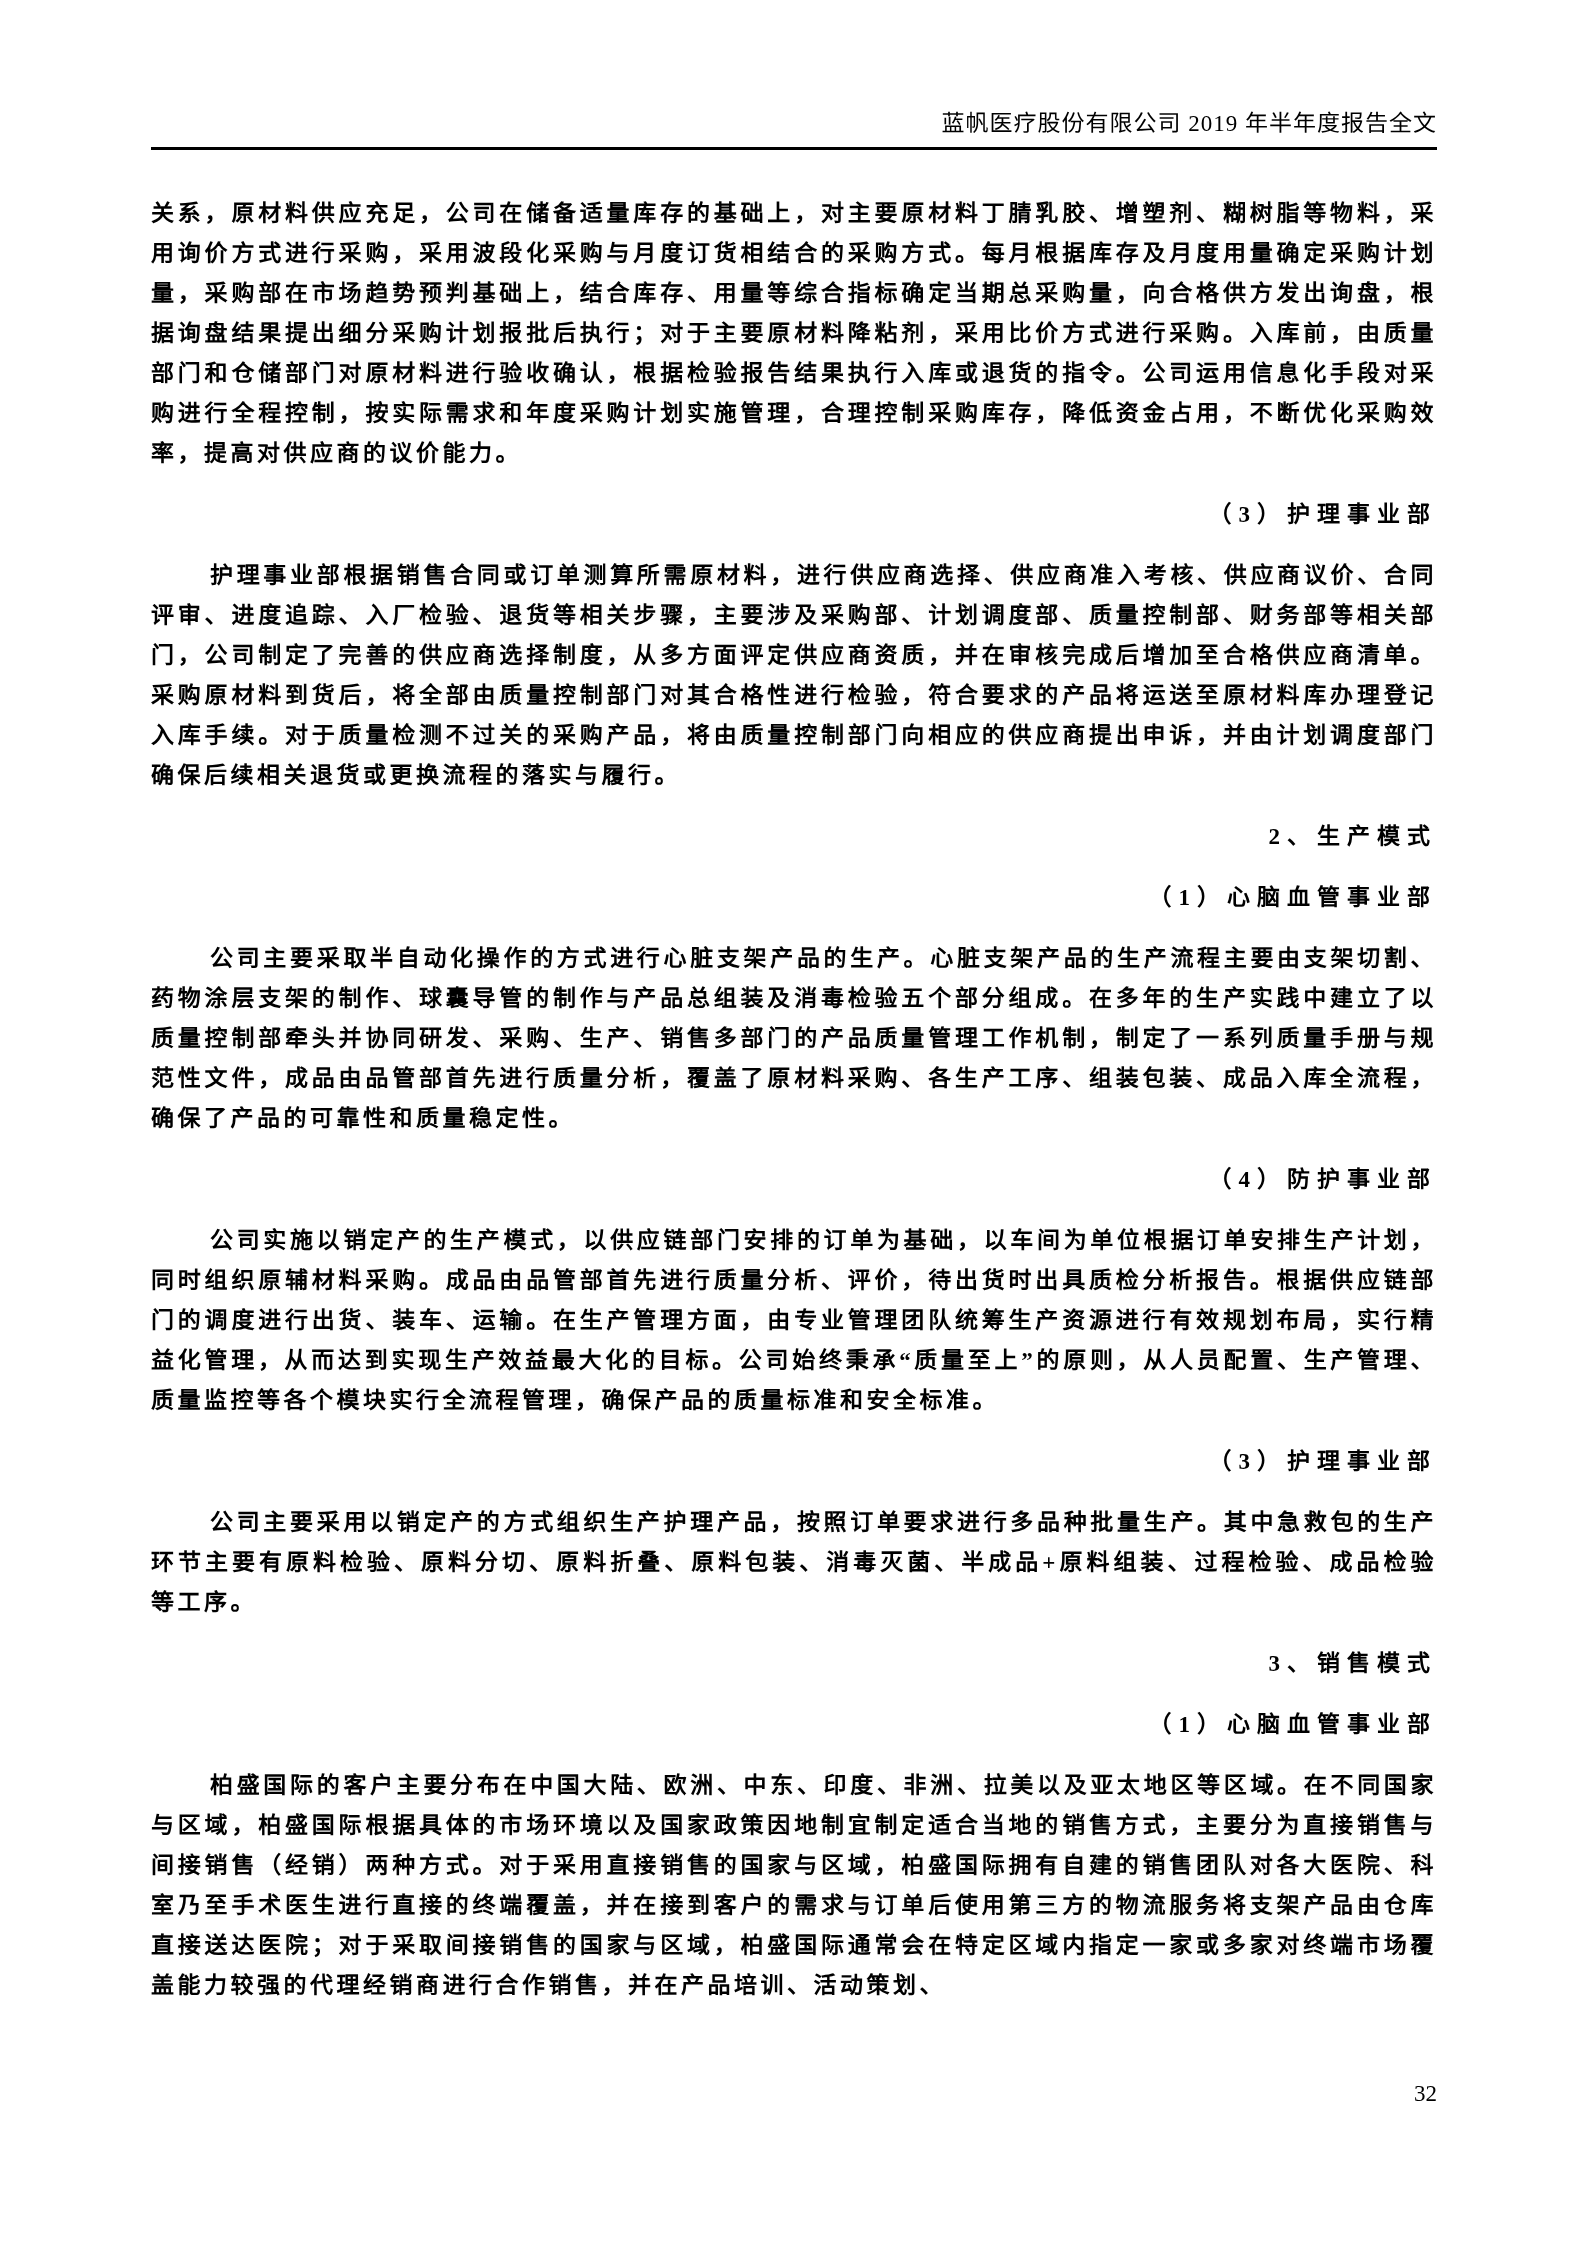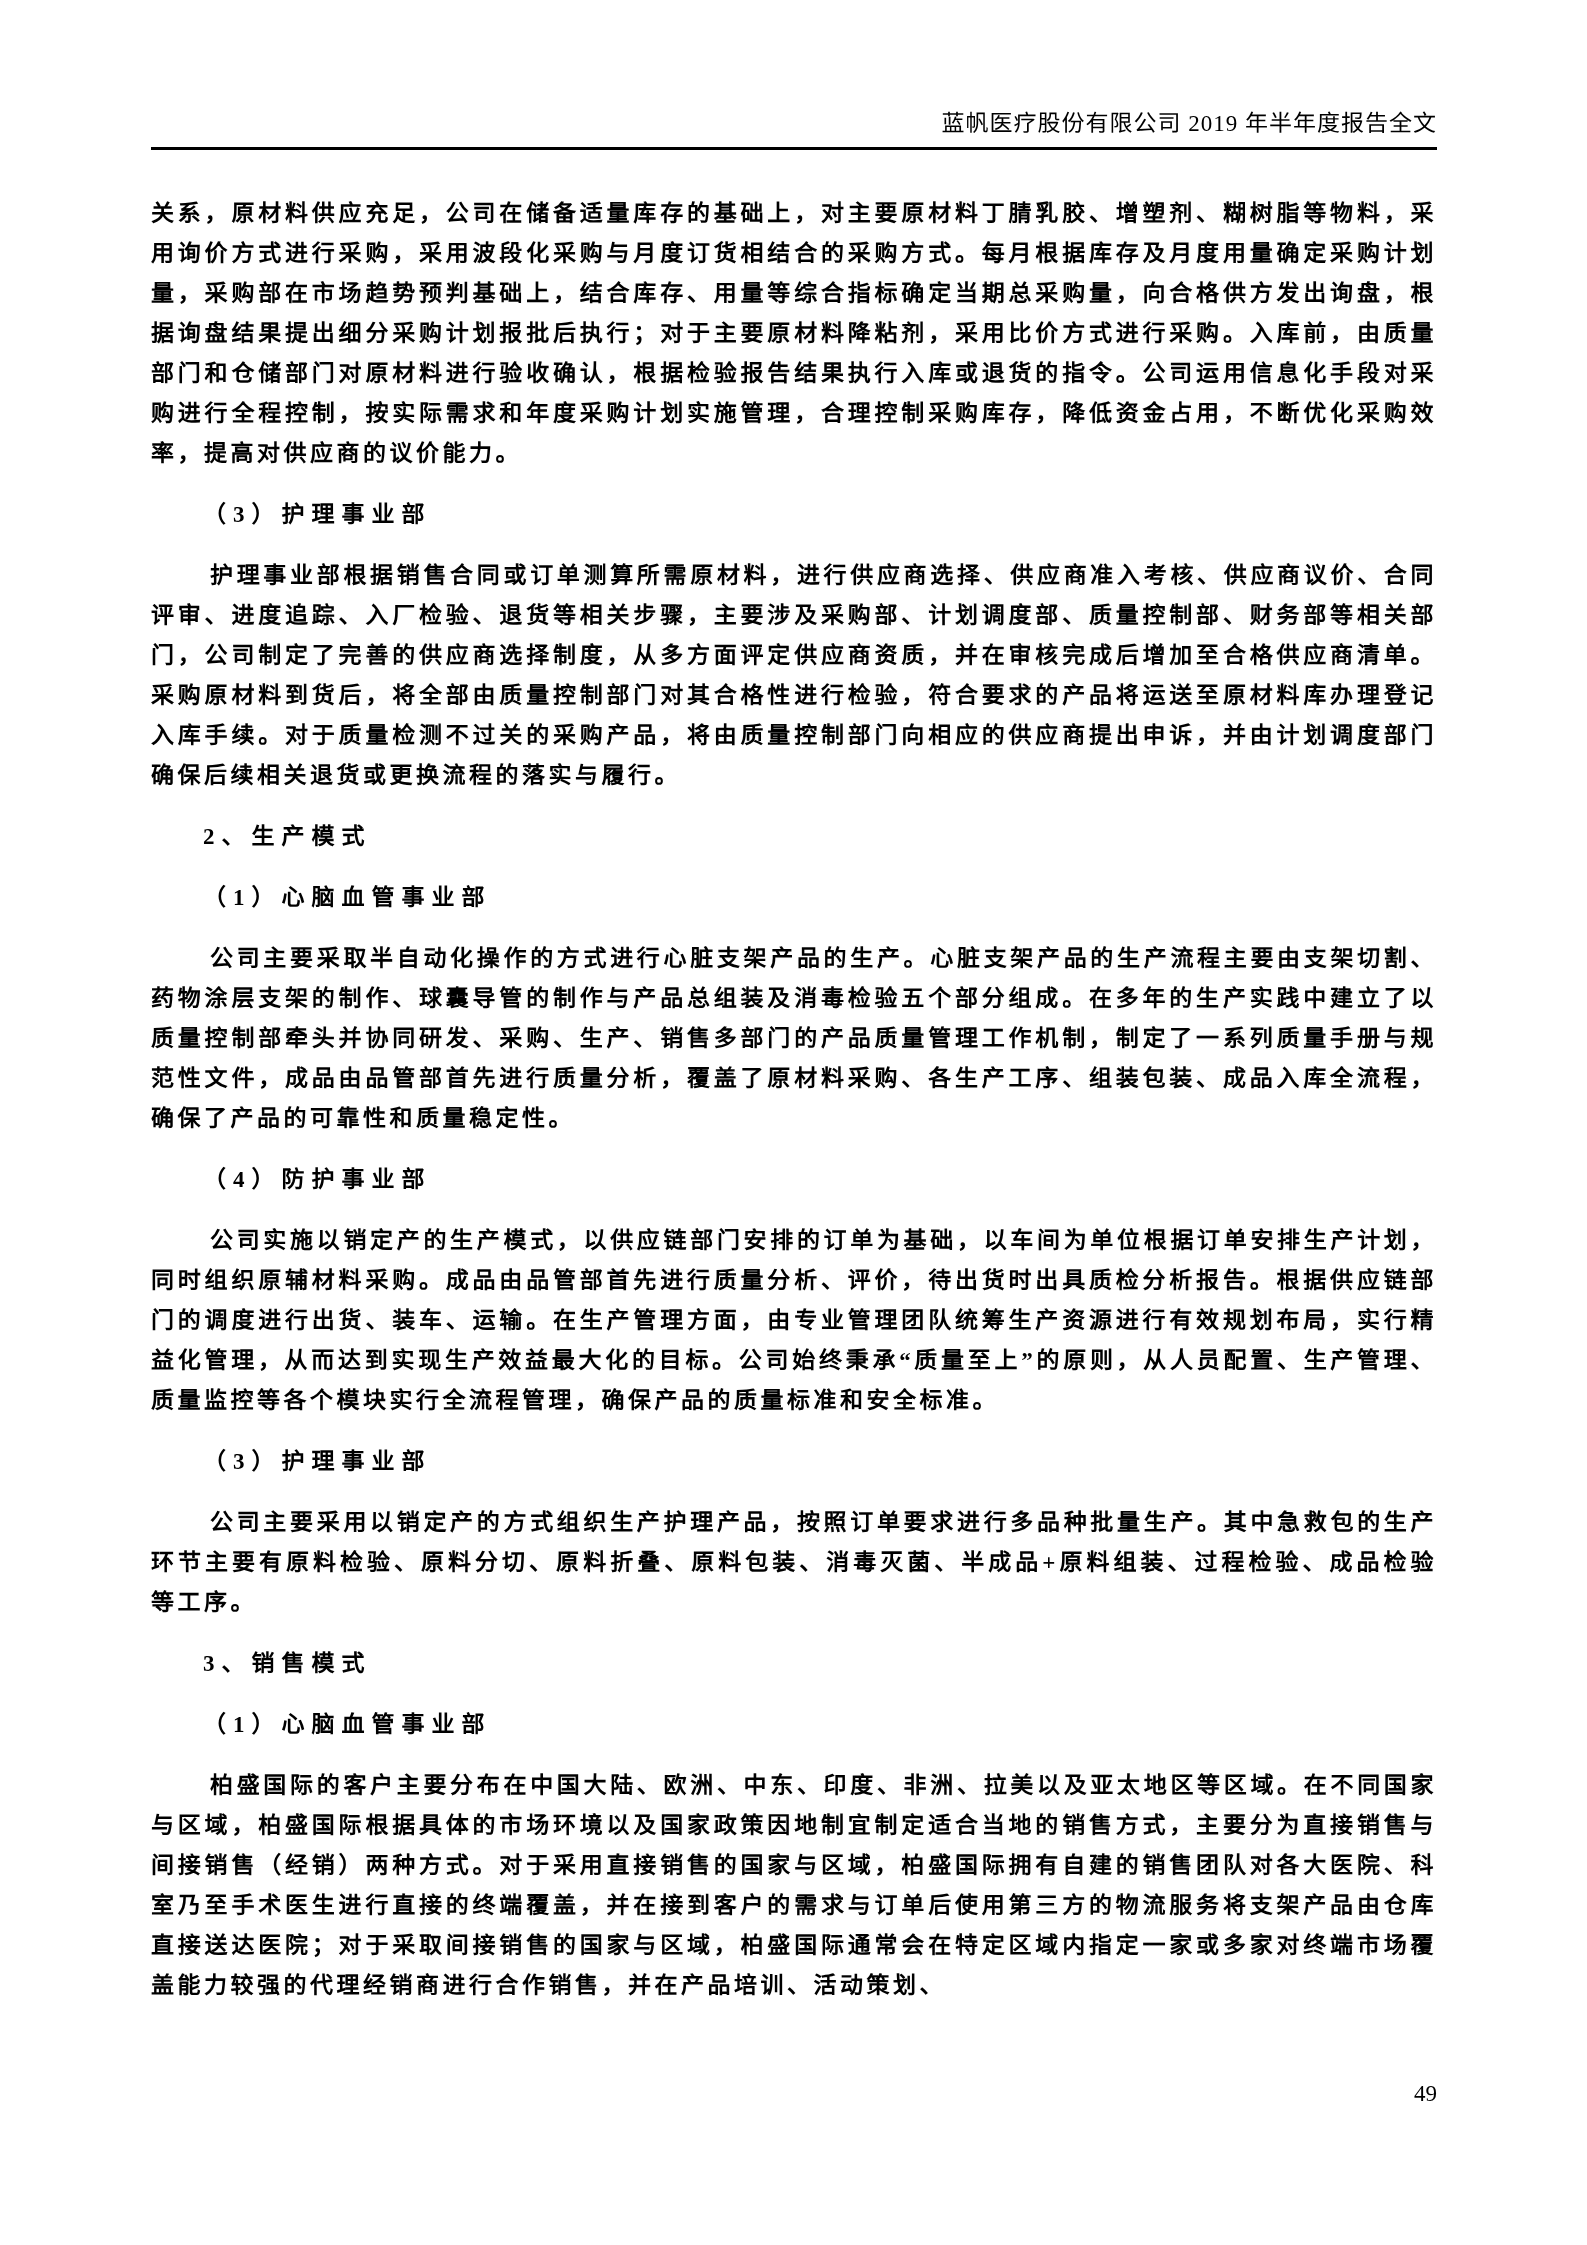--- a/index.html
+++ b/index.html
@@ -49,21 +49,21 @@
     text-indent: 59px;
     letter-spacing: 3.5px;
   }
   .para.no-indent {
     text-indent: 0;
   }
   .heading {
     margin: 21px 0;
     padding-left: 52px;
     letter-spacing: 7px;
-    text-align: left;
+    text-align: right;
   }
   .page-footer {
     position: absolute;
     top: 2080px;
     left: 151px;
     width: 1286px;
     text-align: right;
     font-size: 23px;
     line-height: 28px;
   }
@@ -84,13 +84,13 @@
     <div class="para">公司主要采取半自动化操作的方式进行心脏支架产品的生产。心脏支架产品的生产流程主要由支架切割、药物涂层支架的制作、球囊导管的制作与产品总组装及消毒检验五个部分组成。在多年的生产实践中建立了以质量控制部牵头并协同研发、采购、生产、销售多部门的产品质量管理工作机制，制定了一系列质量手册与规范性文件，成品由品管部首先进行质量分析，覆盖了原材料采购、各生产工序、组装包装、成品入库全流程，确保了产品的可靠性和质量稳定性。</div>
     <div class="heading">（4）防护事业部</div>
     <div class="para">公司实施以销定产的生产模式，以供应链部门安排的订单为基础，以车间为单位根据订单安排生产计划，同时组织原辅材料采购。成品由品管部首先进行质量分析、评价，待出货时出具质检分析报告。根据供应链部门的调度进行出货、装车、运输。在生产管理方面，由专业管理团队统筹生产资源进行有效规划布局，实行精益化管理，从而达到实现生产效益最大化的目标。公司始终秉承“质量至上”的原则，从人员配置、生产管理、质量监控等各个模块实行全流程管理，确保产品的质量标准和安全标准。</div>
     <div class="heading">（3）护理事业部</div>
     <div class="para">公司主要采用以销定产的方式组织生产护理产品，按照订单要求进行多品种批量生产。其中急救包的生产环节主要有原料检验、原料分切、原料折叠、原料包装、消毒灭菌、半成品+原料组装、过程检验、成品检验等工序。</div>
     <div class="heading">3、销售模式</div>
     <div class="heading">（1）心脑血管事业部</div>
     <div class="para">柏盛国际的客户主要分布在中国大陆、欧洲、中东、印度、非洲、拉美以及亚太地区等区域。在不同国家与区域，柏盛国际根据具体的市场环境以及国家政策因地制宜制定适合当地的销售方式，主要分为直接销售与间接销售（经销）两种方式。对于采用直接销售的国家与区域，柏盛国际拥有自建的销售团队对各大医院、科室乃至手术医生进行直接的终端覆盖，并在接到客户的需求与订单后使用第三方的物流服务将支架产品由仓库直接送达医院；对于采取间接销售的国家与区域，柏盛国际通常会在特定区域内指定一家或多家对终端市场覆盖能力较强的代理经销商进行合作销售，并在产品培训、活动策划、</div>
   </div>
 
-<div class="page-footer">49</div>
+<div class="page-footer">32</div>
 
 </body></html>

